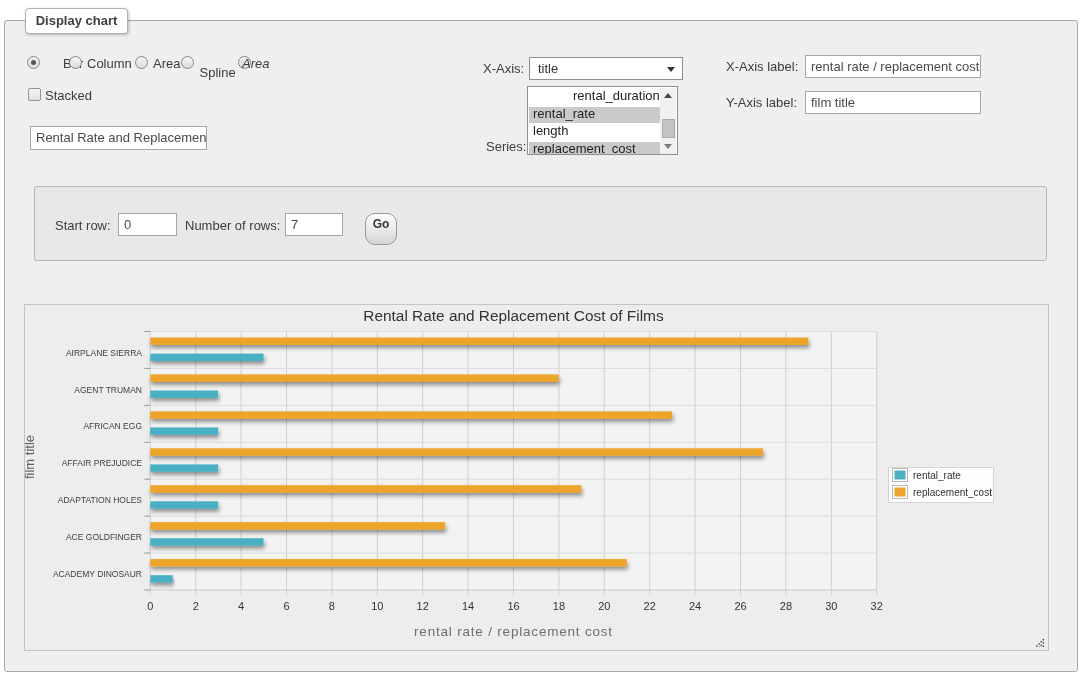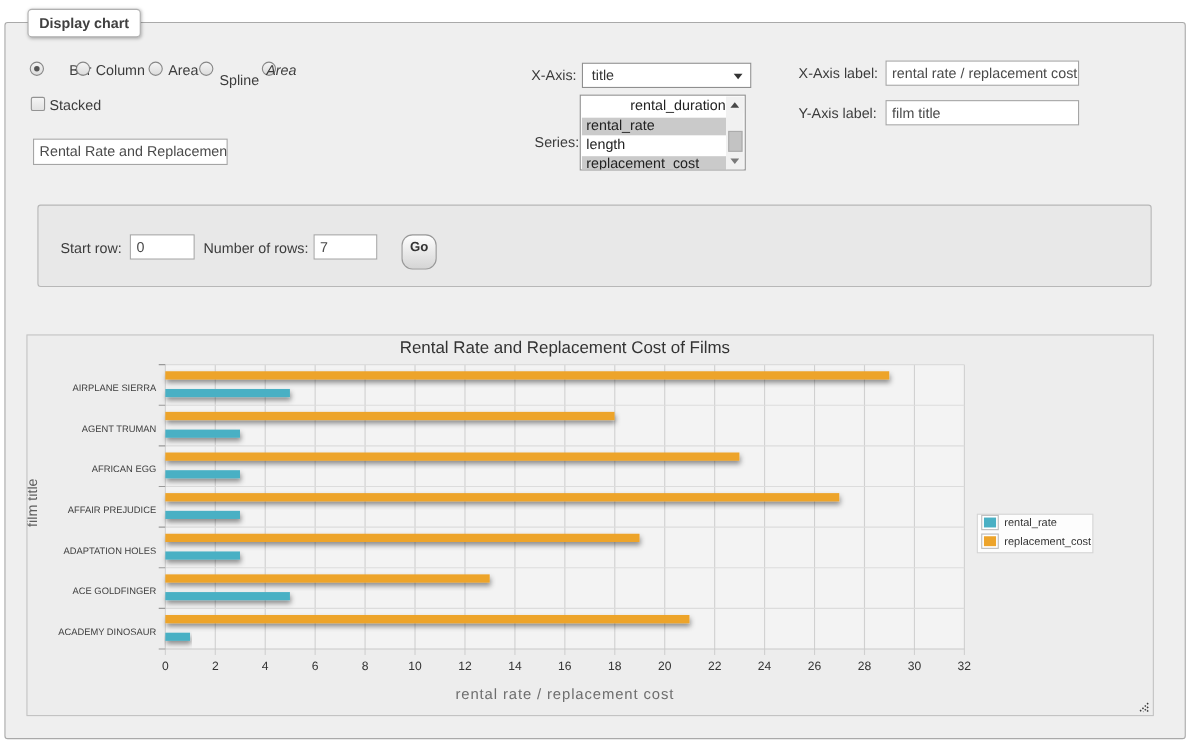--- a/index.html
+++ b/index.html
@@ -62,21 +62,21 @@
   <div id="sbar">
     <div class="sbtn" style="top:0;">
         <span class="tri-up"></span>
       </div>
     <div id="sthumb"></div>
     <div class="sbtn" style="bottom:0; top:auto;">
         <span class="tri-dn"></span>
       </div>
   </div>
 </div>
-<div class="abs lbl" style="left:486px; top:122px;">Series:</div>
+<div class="abs lbl" style="left:486px; top:139px;">Series:</div>
 
 <div class="abs lbl" style="left:726px; top:59px;">X-Axis label:</div>
 <div class="abs input" style="left:805px; top:55px; width:176px; height:23px;">rental rate / replacement cost</div>
 <div class="abs lbl" style="left:726px; top:95px;">Y-Axis label:</div>
 <div class="abs input" style="left:805px; top:91px; width:176px; height:23px;">film title</div>
 
 <div id="panel2" class="abs"></div>
 <div class="abs lbl" style="left:55px; top:218px;">Start row:</div>
 <div class="abs input" style="left:118px; top:213px; width:59px; height:23px;">0</div>
 <div class="abs lbl" style="left:185px; top:218px;">Number of rows:</div>

